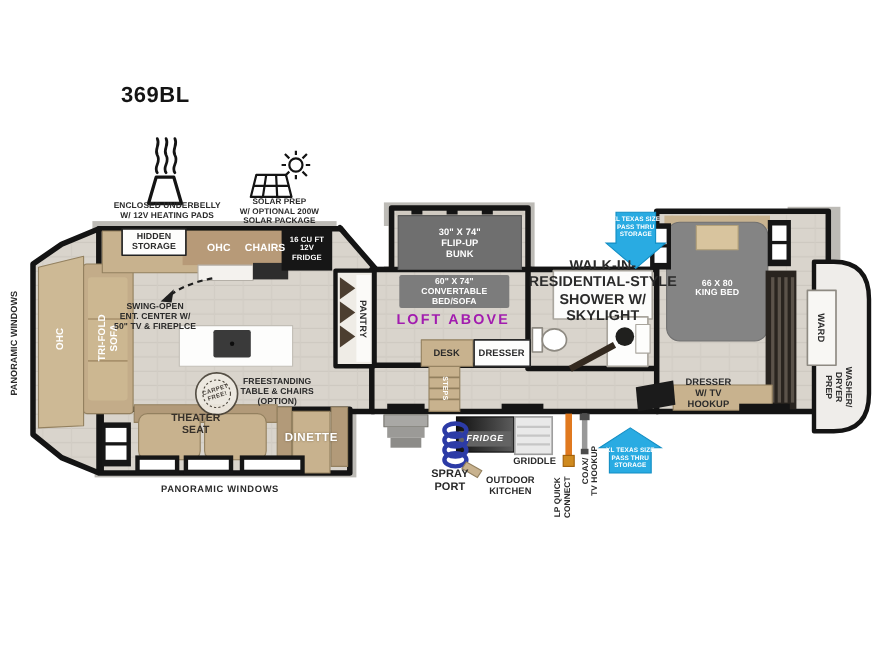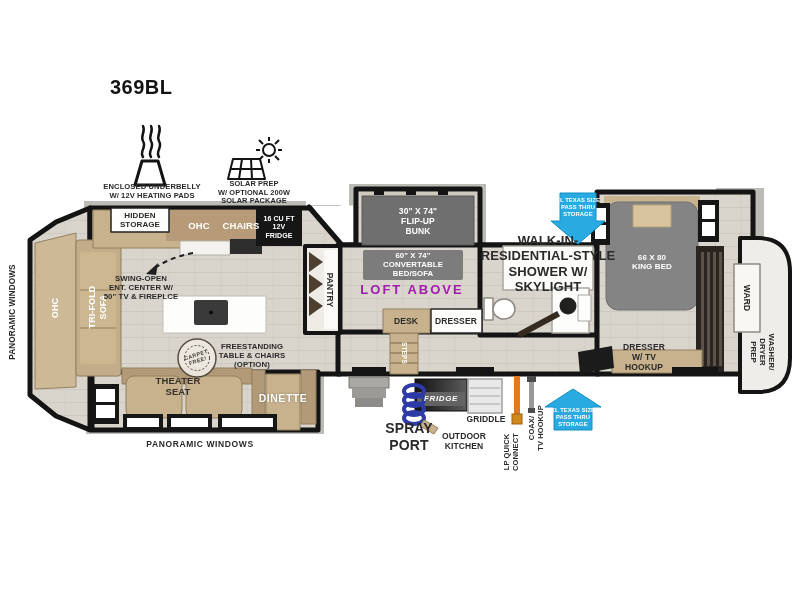--- a/index.html
+++ b/index.html
@@ -243,21 +243,21 @@
 <div class="lbl wt" style="left:652px;top:262px;font-size:8px;">66 X 80
 KING BED</div>
 <div class="lbl" style="left:644px;top:357px;font-size:8.5px;">DRESSER
 W/ TV
 HOOKUP</div>
 <div class="lbl rot90" style="left:747px;top:298px;font-size:8.5px;">WARD</div>
 <div class="lbl rot90" style="left:762px;top:352px;font-size:7.8px;">WASHER/
 DRYER
 PREP</div>
 
-<div class="lbl" style="left:409px;top:437px;font-size:14px;">SPRAY
+<div class="lbl" style="left:409px;top:437px;font-size:10px;">SPRAY
 PORT</div>
 <div class="lbl wt" style="left:441px;top:399px;font-size:8px;letter-spacing:.6px;font-style:italic;">FRIDGE</div>
 <div class="lbl" style="left:486px;top:419px;font-size:8.5px;">GRIDDLE</div>
 <div class="lbl" style="left:464px;top:441px;font-size:8.5px;">OUTDOOR
 KITCHEN</div>
 <div class="lbl rot270" style="left:512px;top:452px;font-size:7.5px;">LP QUICK
 CONNECT</div>
 <div class="lbl rot270" style="left:537px;top:428px;font-size:7.5px;">COAX/
 TV HOOKUP</div>
 

